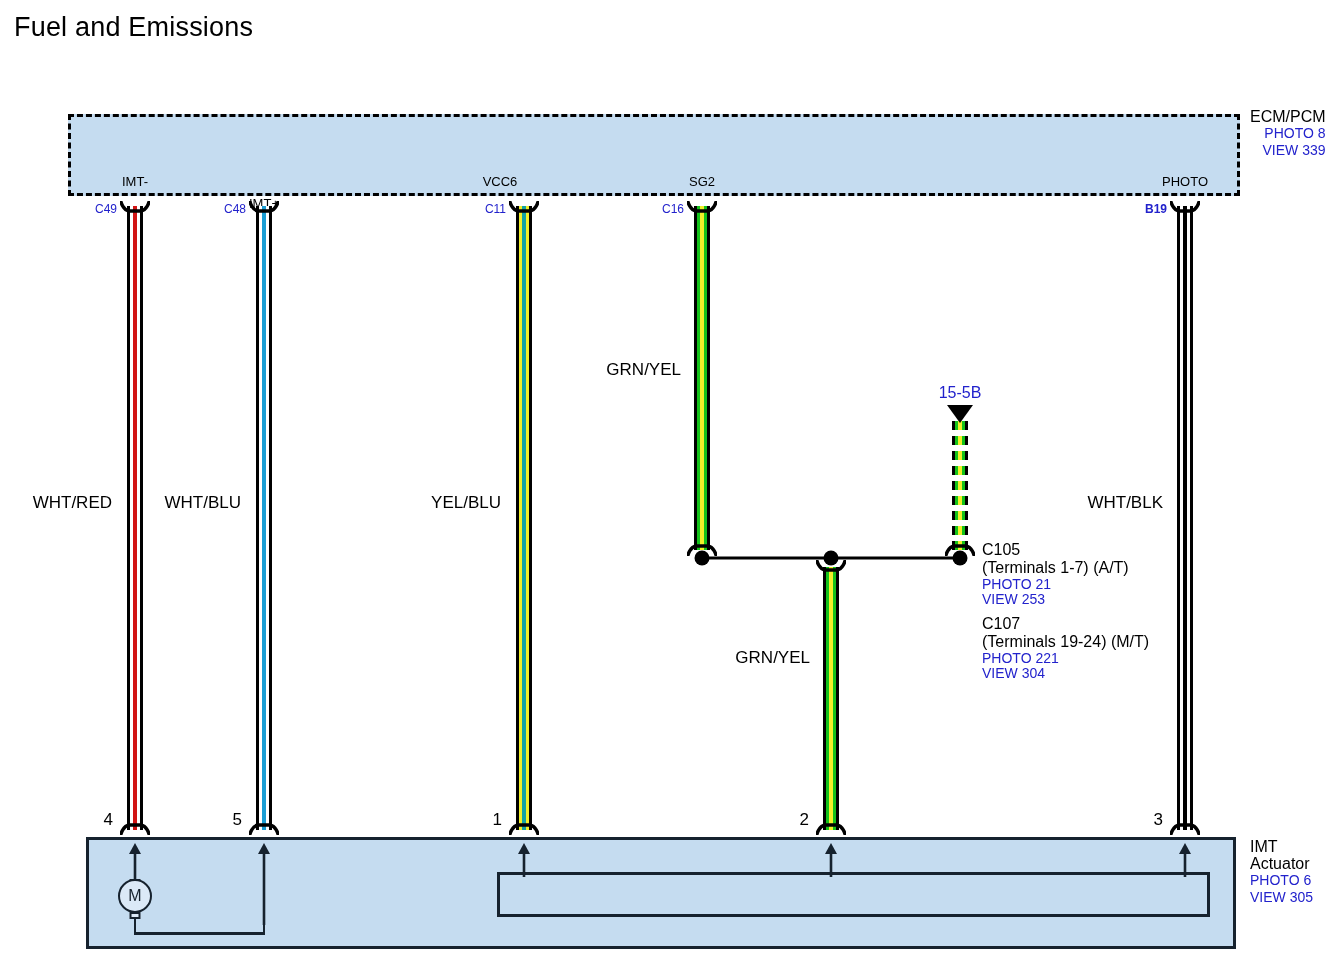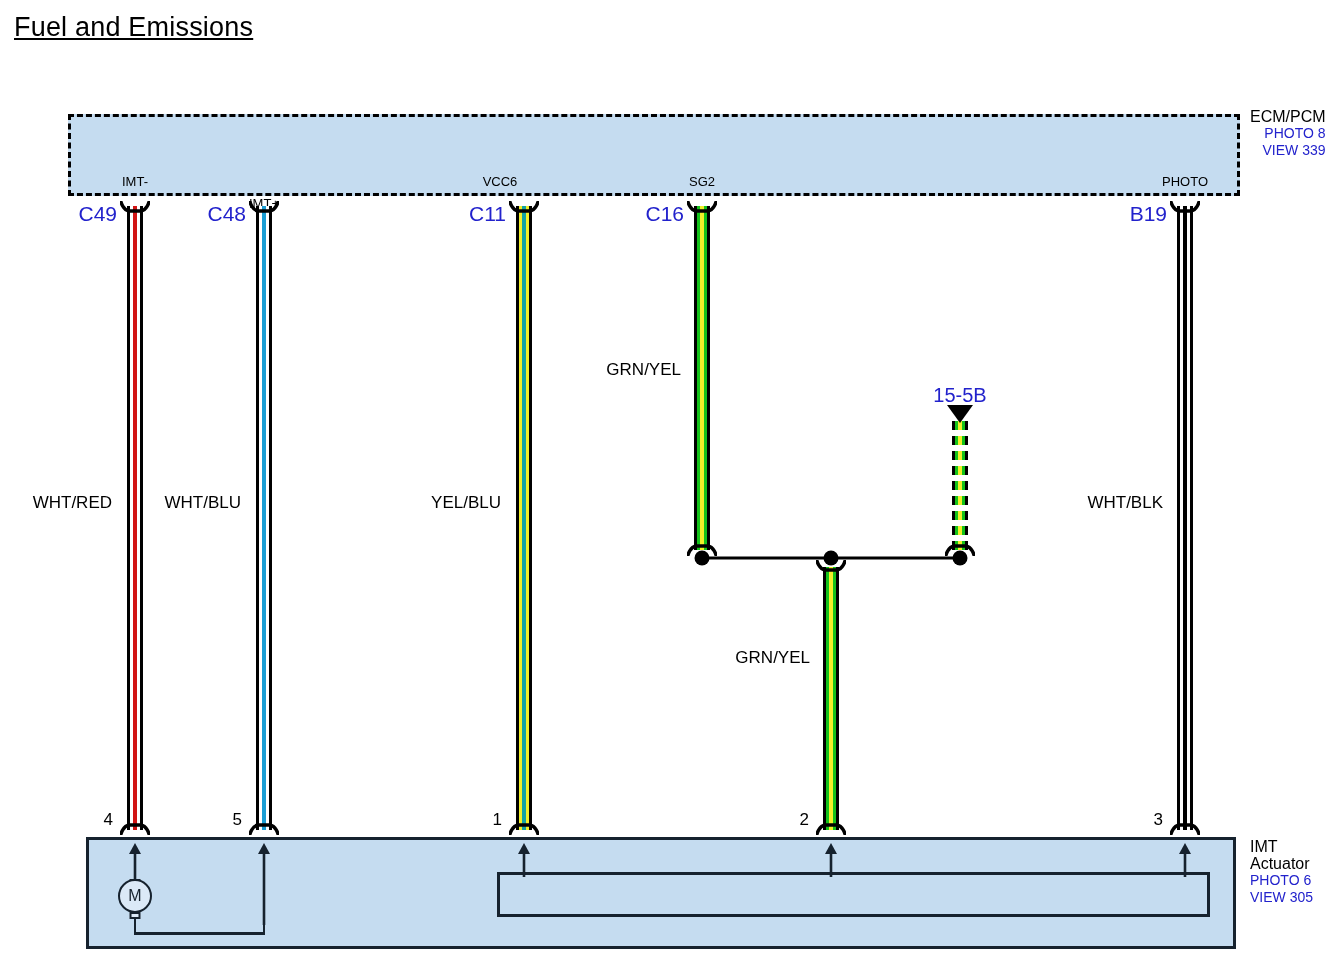--- a/index.html
+++ b/index.html
@@ -17,39 +17,38 @@
   }
   .abs { position: absolute; }
 
   
   #diagram-title {
     left: 14px; top: 12px;
     font-size: 27px;
     color: #000000;
     letter-spacing: 0.2px;
     white-space: nowrap;
-    text-decoration: underline;
   }
 
   
   #ecm-box {
     left: 68px; top: 114px;
     width: 1172px; height: 82px;
     background: #c5dcf0;
     border: 3px dashed #000000;
   }
   .pin-label {
     font-size: 13px;
     color: #000000;
     white-space: nowrap;
     transform: translateX(-50%);
     text-align: center;
   }
   .conn-label {
-    font-size: 21px;
+    font-size: 12px;
     color: #2222cc;
     white-space: nowrap;
     text-align: right;
     transform: translateX(-100%);
   }
   #ecm-caption {
     left: 1250px; top: 108px;
     font-size: 16px; line-height: 17px;
     color: #000000;
     white-space: nowrap;
@@ -105,21 +104,21 @@
     font-size: 16px; line-height: 18px;
     color: #000000;
     white-space: nowrap;
   }
   #c105-caption .ref { color: #2222cc; font-size: 14px; line-height: 15px; display: block; }
   #c105-caption .gap { display:block; height: 8px; }
 
   
   #marker-15-5b-label {
     left: 960px; top: 384px;
-    font-size: 20px; color: #2222cc;
+    font-size: 16px; color: #2222cc;
     white-space: nowrap;
     transform: translateX(-50%);
   }
   #marker-15-5b-arrow {
     left: 960px; top: 405px;
     width: 26px; height: 18px;
     transform: translateX(-50%);
   }
 
   
@@ -171,21 +170,21 @@
   <div id="ecm-pin-layer">
       <div class="abs pin-label" style="left: 135px; top: 174px;">IMT-</div>
       <div class="abs conn-label" style="left: 117px; top: 202px;">C49</div>
       <div class="abs pin-label" style="left: 264px; top: 174px; margin-top: 22px;">IMT+</div>
       <div class="abs conn-label" style="left: 246px; top: 202px;">C48</div>
       <div class="abs pin-label" style="left: 500px; top: 174px;">VCC6</div>
       <div class="abs conn-label" style="left: 506px; top: 202px;">C11</div>
       <div class="abs pin-label" style="left: 702px; top: 174px;">SG2</div>
       <div class="abs conn-label" style="left: 684px; top: 202px;">C16</div>
       <div class="abs pin-label" style="left: 1185px; top: 174px;">PHOTO</div>
-      <div class="abs conn-label" style="left: 1167px; top: 202px;">B19</div>
+      <div class="abs conn-label" style="left: 1167px; top: 202px; font-weight: bold;">B19</div>
     </div>
 
   <div class="abs" id="ecm-caption">
     <span>ECM/PCM</span>
     <span class="ref">PHOTO 8</span>
     <span class="ref">VIEW 339</span>
   </div>
 
   <div id="wire-layer">
       <div class="abs wire" style="left: 135px; top: 206px; height: 624px;">
@@ -336,20 +335,31 @@
       <div class="abs splice-dot" style="left: 960px; top: 558px;"></div>
     </div>
 
   <div class="abs" id="marker-15-5b-label">15-5B</div>
   <div class="abs" id="marker-15-5b-arrow">
     <svg width="26" height="18" viewBox="0 0 26 18">
         <polygon points="0,0 26,0 13,18" fill="#000000"></polygon>
       </svg>
   </div>
 
+  <div class="abs" id="c105-caption">
+    <span>C105</span><br>
+    <span>(Terminals 1-7) (A/T)</span>
+    <span class="ref">PHOTO 21</span>
+    <span class="ref">VIEW 253</span>
+    <span class="gap"></span>
+    <span>C107</span><br>
+    <span>(Terminals 19-24) (M/T)</span>
+    <span class="ref">PHOTO 221</span>
+    <span class="ref">VIEW 304</span>
+  </div>
 
   <div class="abs" id="actuator-box"></div>
   <div class="abs" id="actuator-inner"></div>
 
   <div id="actuator-internals">
       <div class="abs arrow-up" style="left: 135px; top: 843px; width: 16px; height: 45px;"><svg width="16" height="45" viewBox="0 0 16 45">
           <line x1="8" y1="45" x2="8" y2="7" stroke="#16222e" stroke-width="2.6"></line>
           <polygon points="8,0 2,11 14,11" fill="#16222e"></polygon>
         </svg></div>
       <div class="abs arrow-up" style="left: 264px; top: 843px; width: 16px; height: 82px;"><svg width="16" height="82" viewBox="0 0 16 82">

